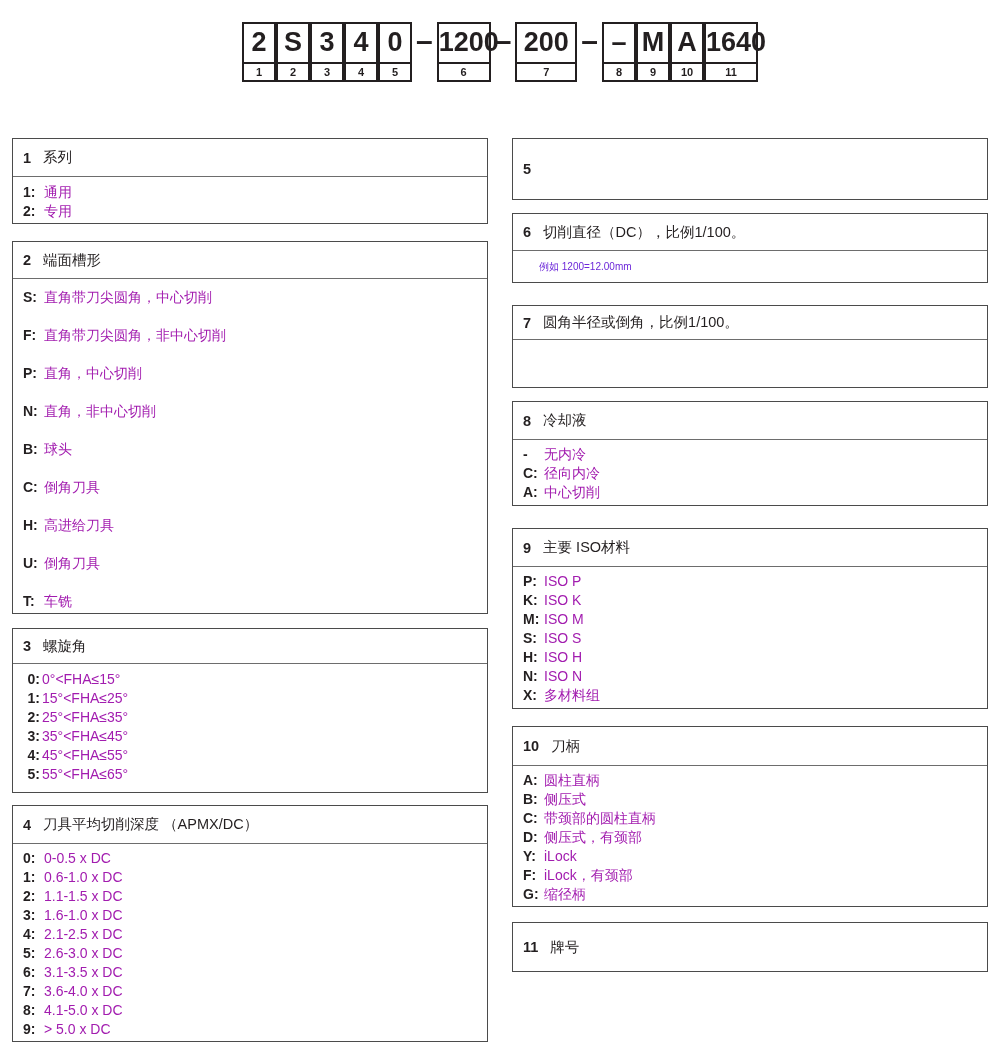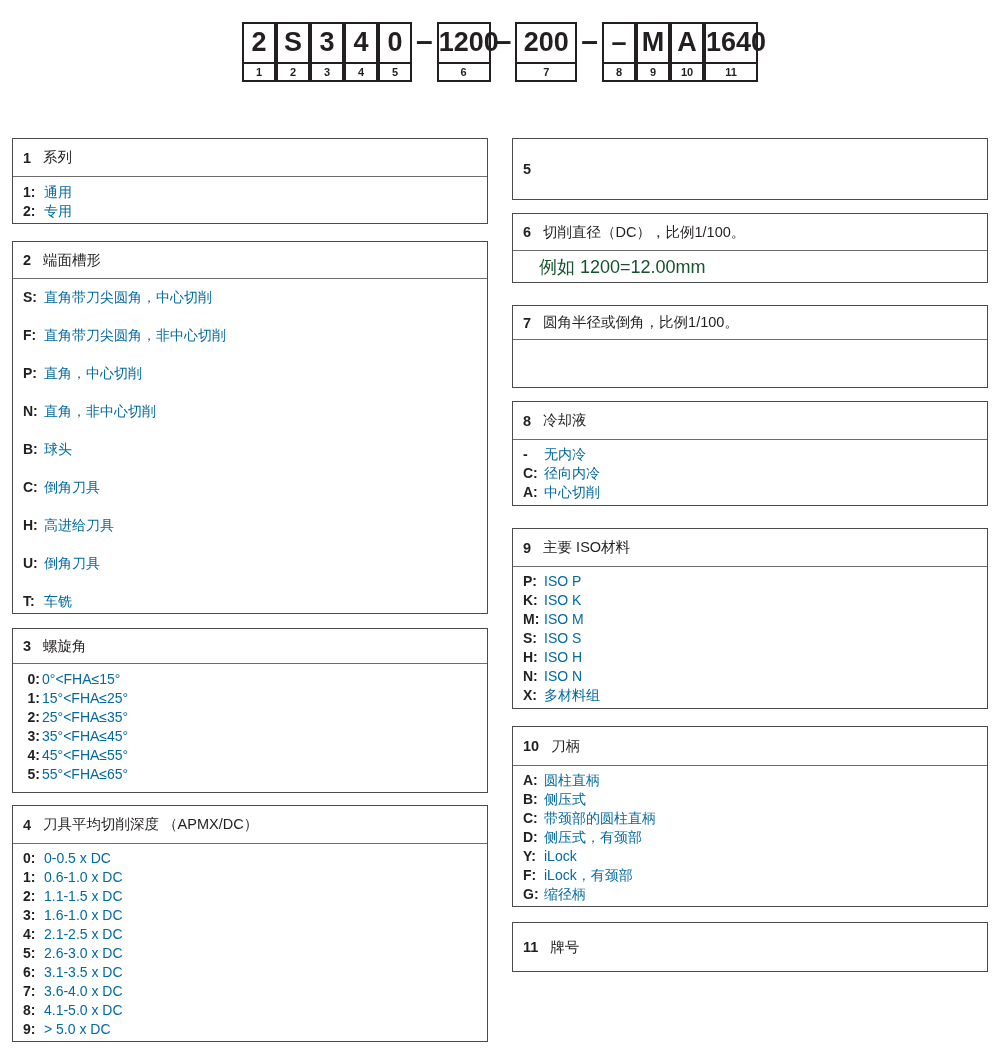--- a/index.html
+++ b/index.html
@@ -112,25 +112,25 @@
   .opt-row.loose { line-height: 19px; margin-bottom: 19px; }
   .opt-row.loose:last-child { margin-bottom: 0; }
   .opt-key {
     font-weight: bold;
     min-width: 19px;
     text-align: left;
     margin-right: 2px;
     color: #231f20;
   }
   .opt-key.rt { text-align: right; min-width: 17px; }
-  .opt-val { color: #0369a1; }
+  .opt-val { color: #a21caf; }
   .note-row {
-    font-size: 18px;
+    font-size: 10px;
     line-height: 20px;
-    color: #14532d;
+    color: #6d28d9;
     padding-left: 16px;
     white-space: pre-line;
   }
 </style>
 </head>
 <body>
 
 <div id="code-strip">
     <div class="code-group">
       <div class="code-cell w1">

